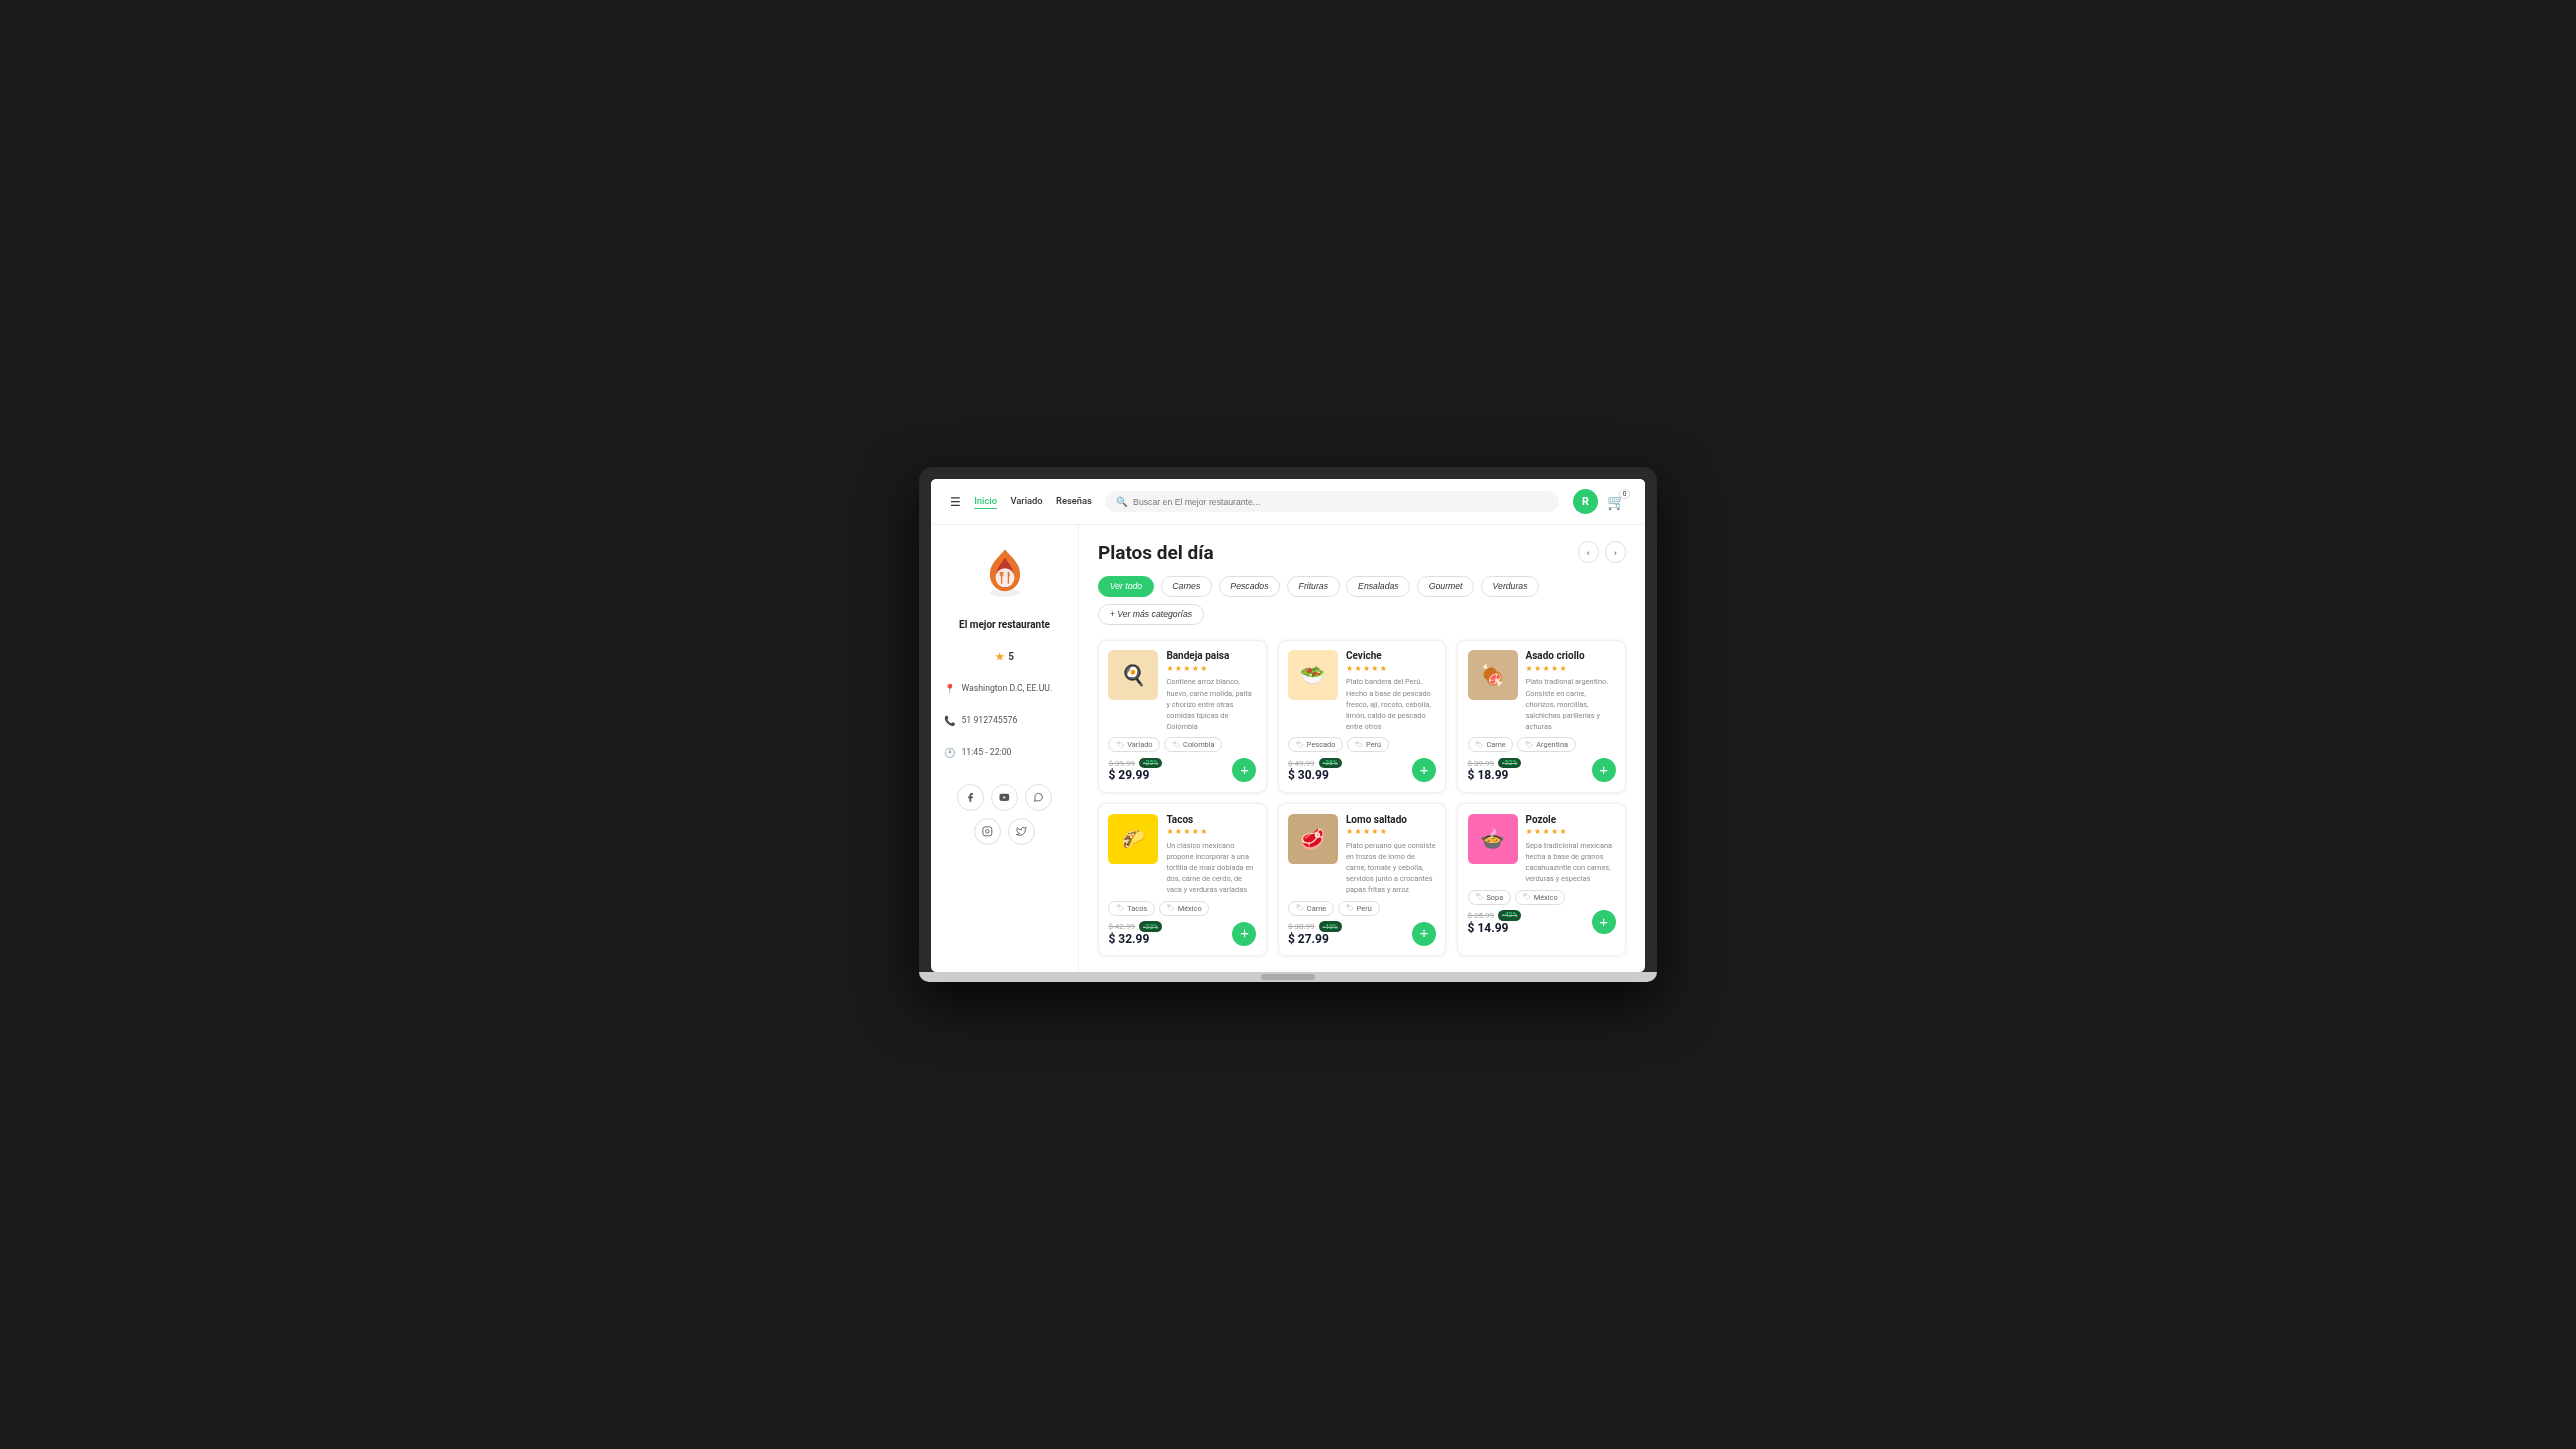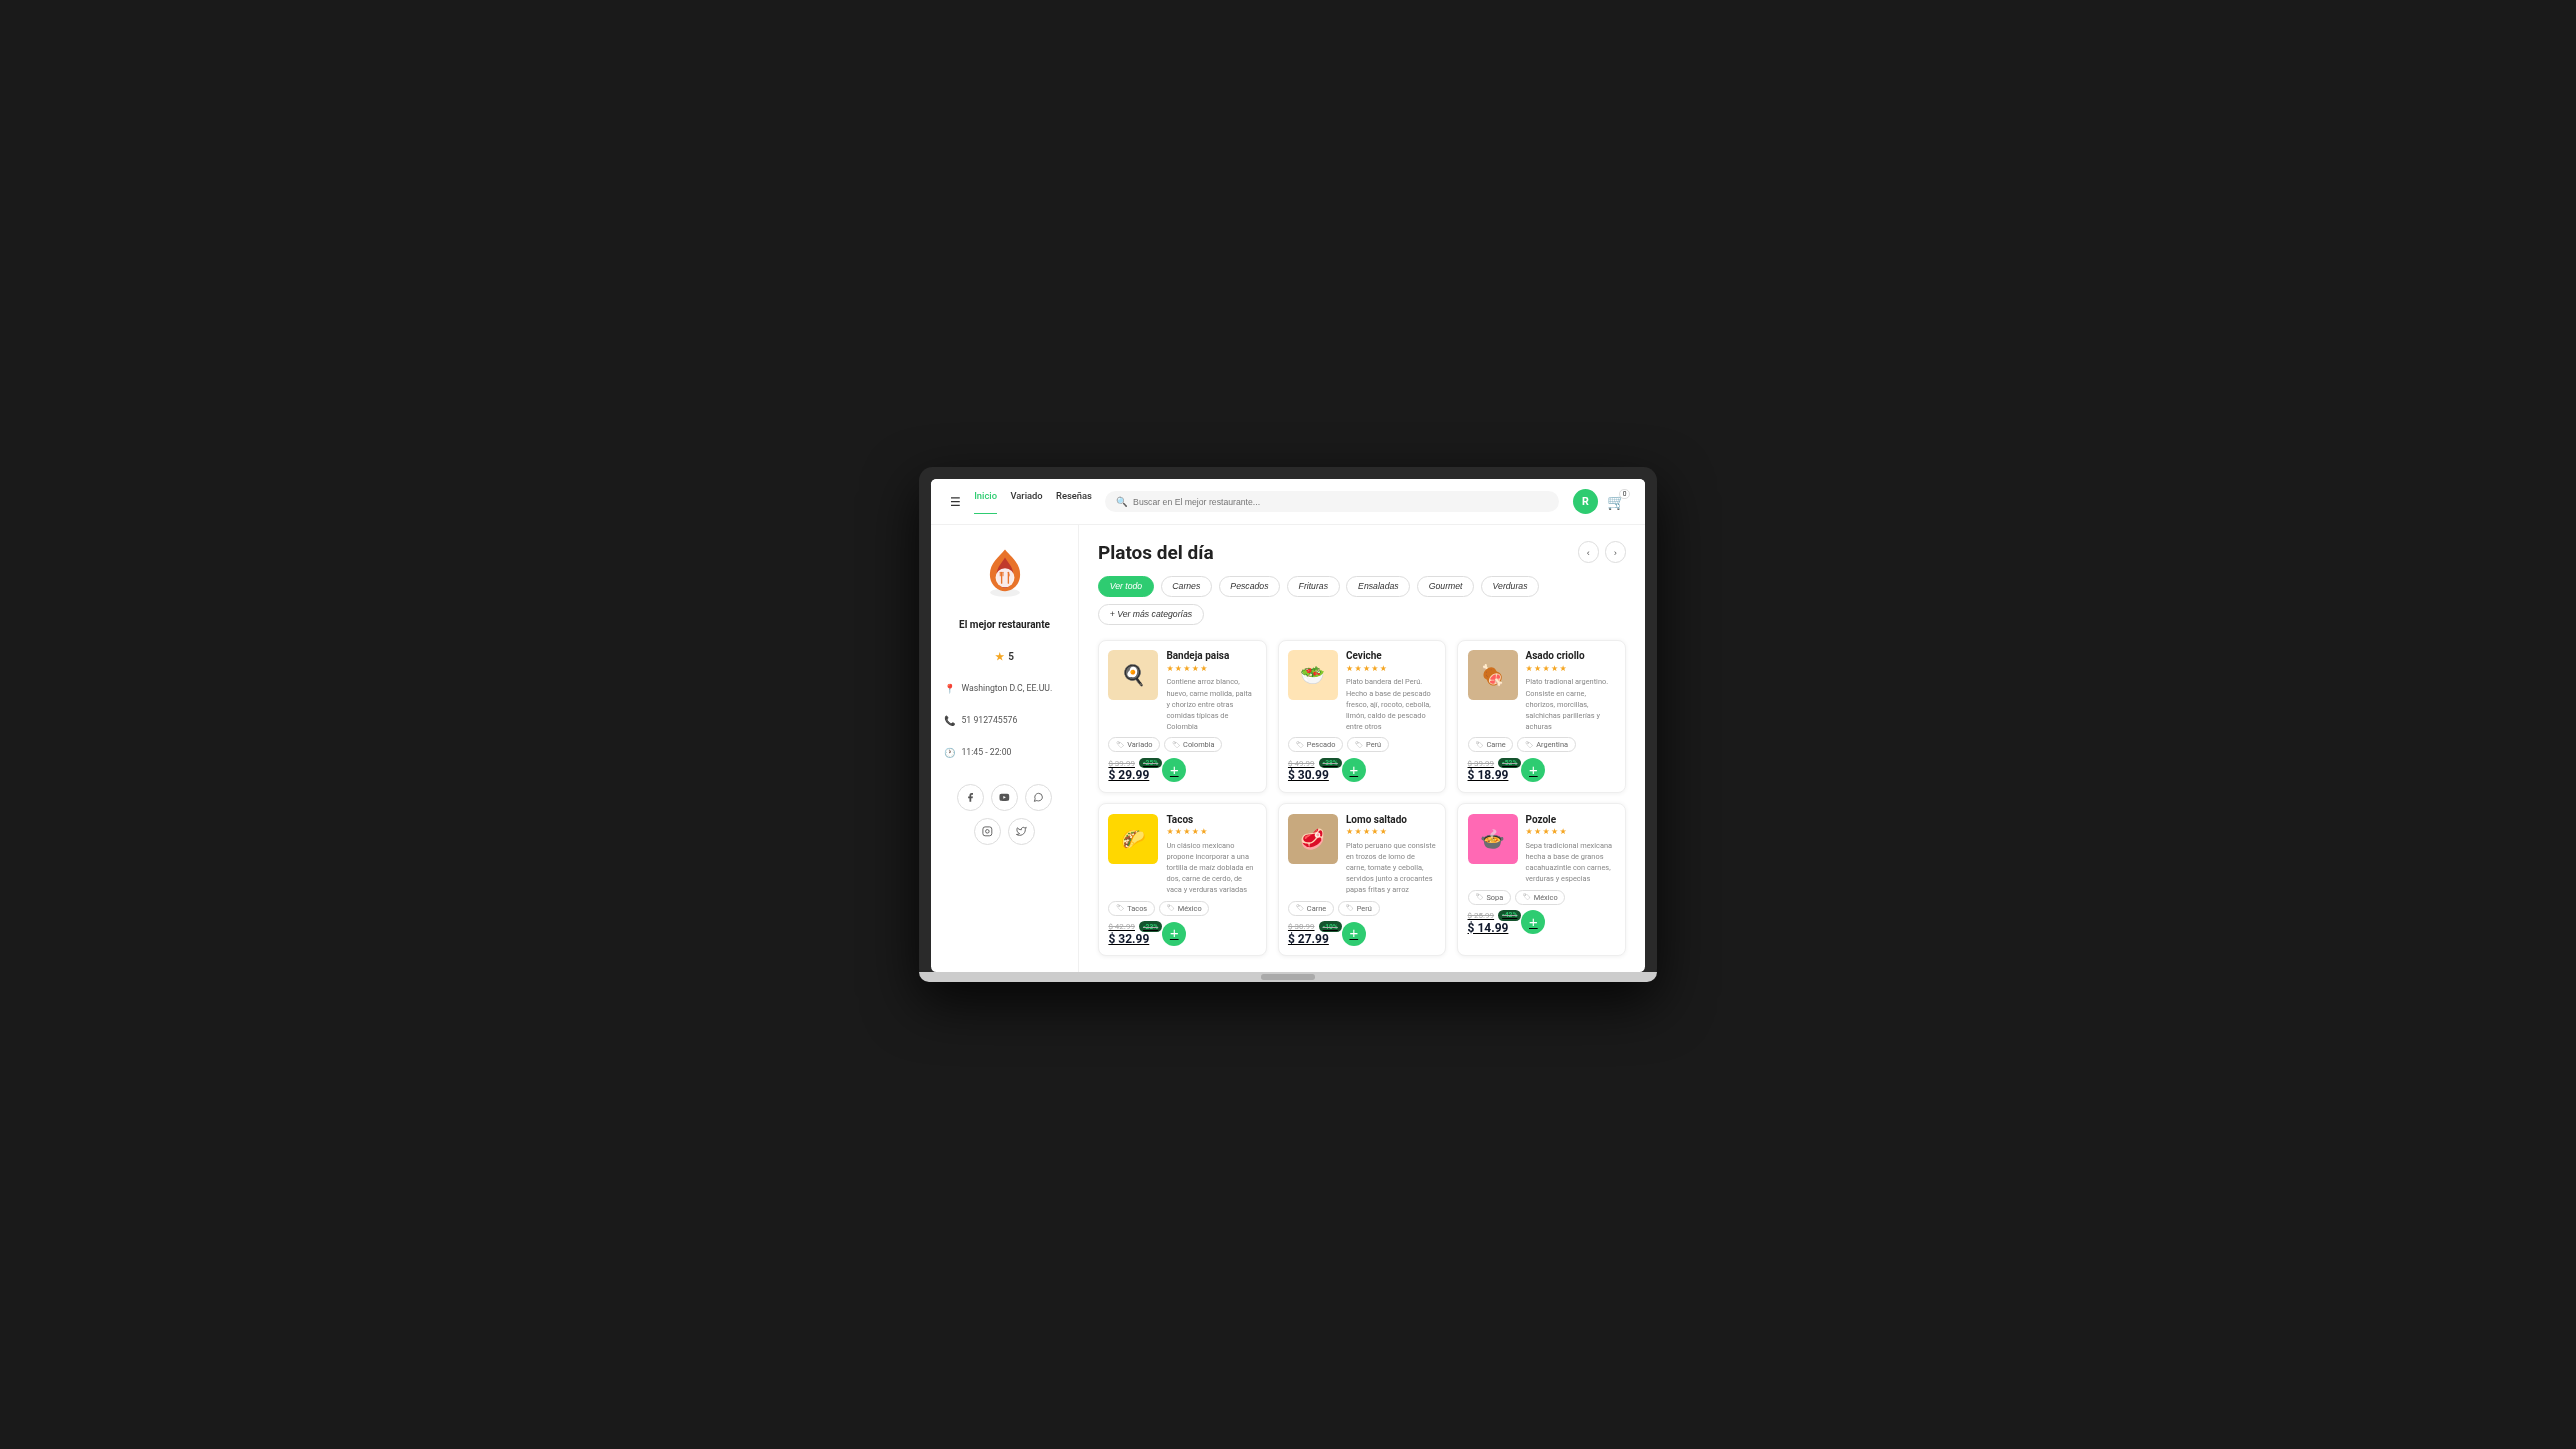--- a/index.html
+++ b/index.html
@@ -60,21 +60,21 @@
     .nav-links {
       display: flex;
       gap: 13.4px;
       align-items: center;
     }
     .nav-link {
       text-decoration: none;
       color: #333;
       font-size: 9.4px;
       font-weight: 500;
-      padding-bottom: 12px;
+      padding-bottom: 2px;
     }
     .nav-link.active {
       color: #2ecc71;
       border-bottom: 1.3px solid #2ecc71;
     }
     .nav-search {
       flex: 1;
       display: flex;
       align-items: center;
       background: #f5f5f5;
@@ -346,21 +346,21 @@
       border-radius: 8px;
       border: 0.7px solid #ddd;
       font-size: 7.4px;
       color: #666;
     }
     .tag-icon { font-size: 6.7px; color: #999; }
 
     .food-price-row {
       display: flex;
       align-items: center;
-      text-decoration: underline;
+      justify-content: space-between;
     }
     .food-price-left {
       display: flex;
       flex-direction: column;
     }
     .price-original {
       font-size: 8px;
       color: #aaa;
       text-decoration: line-through;
       display: flex;

